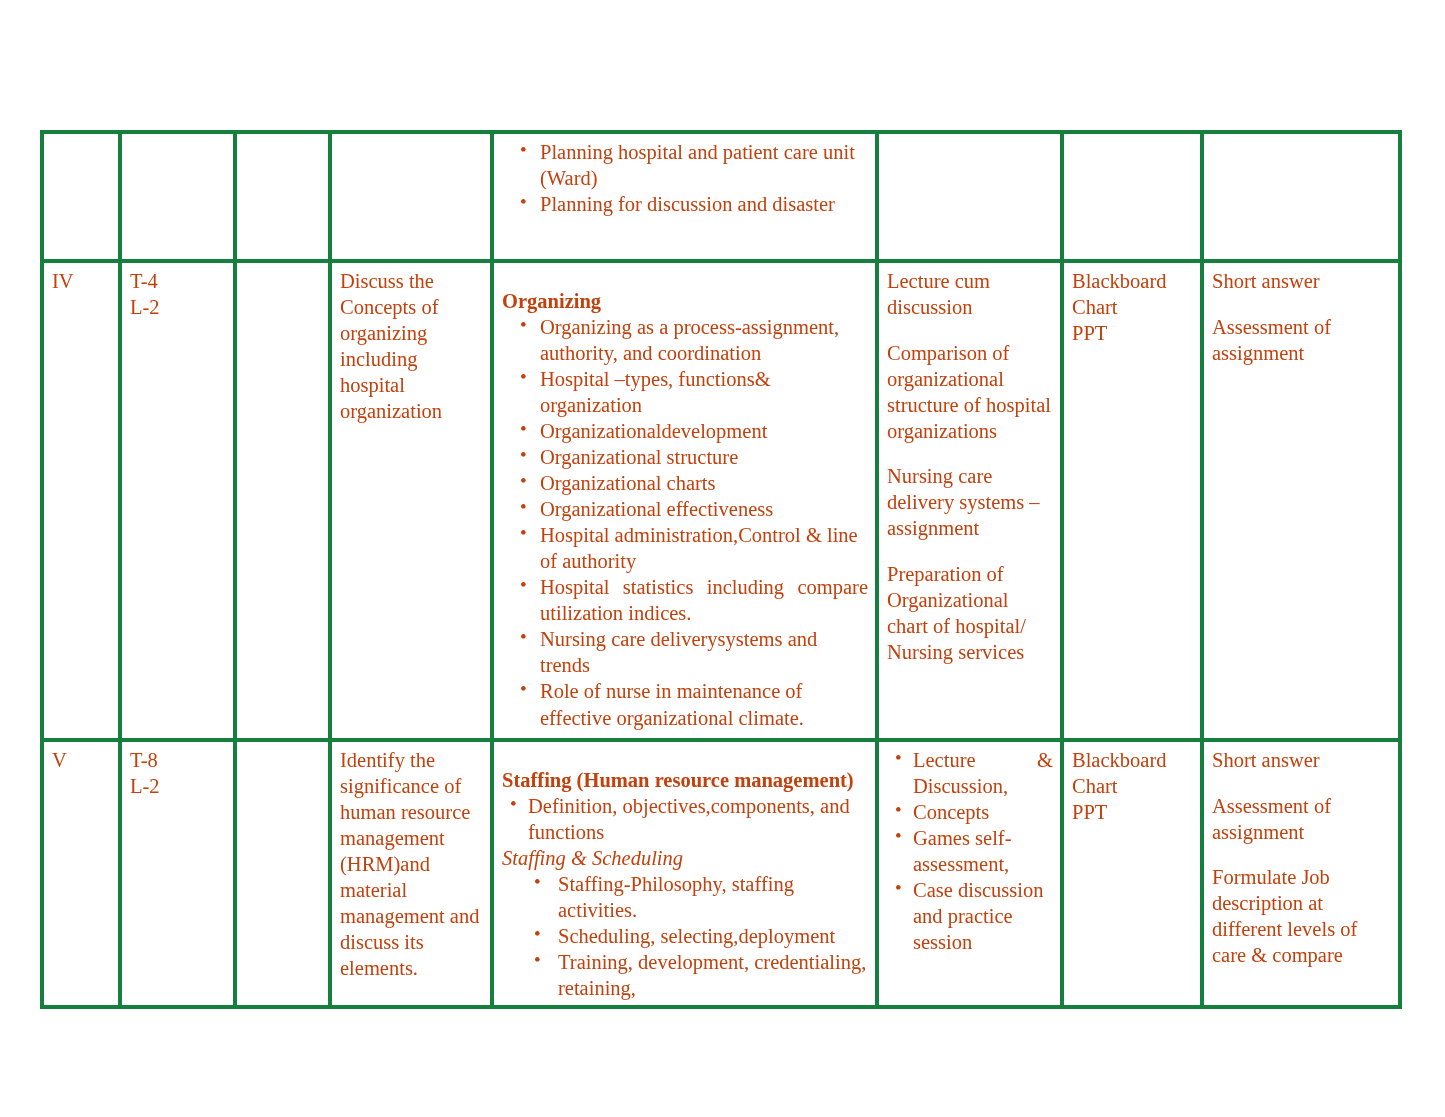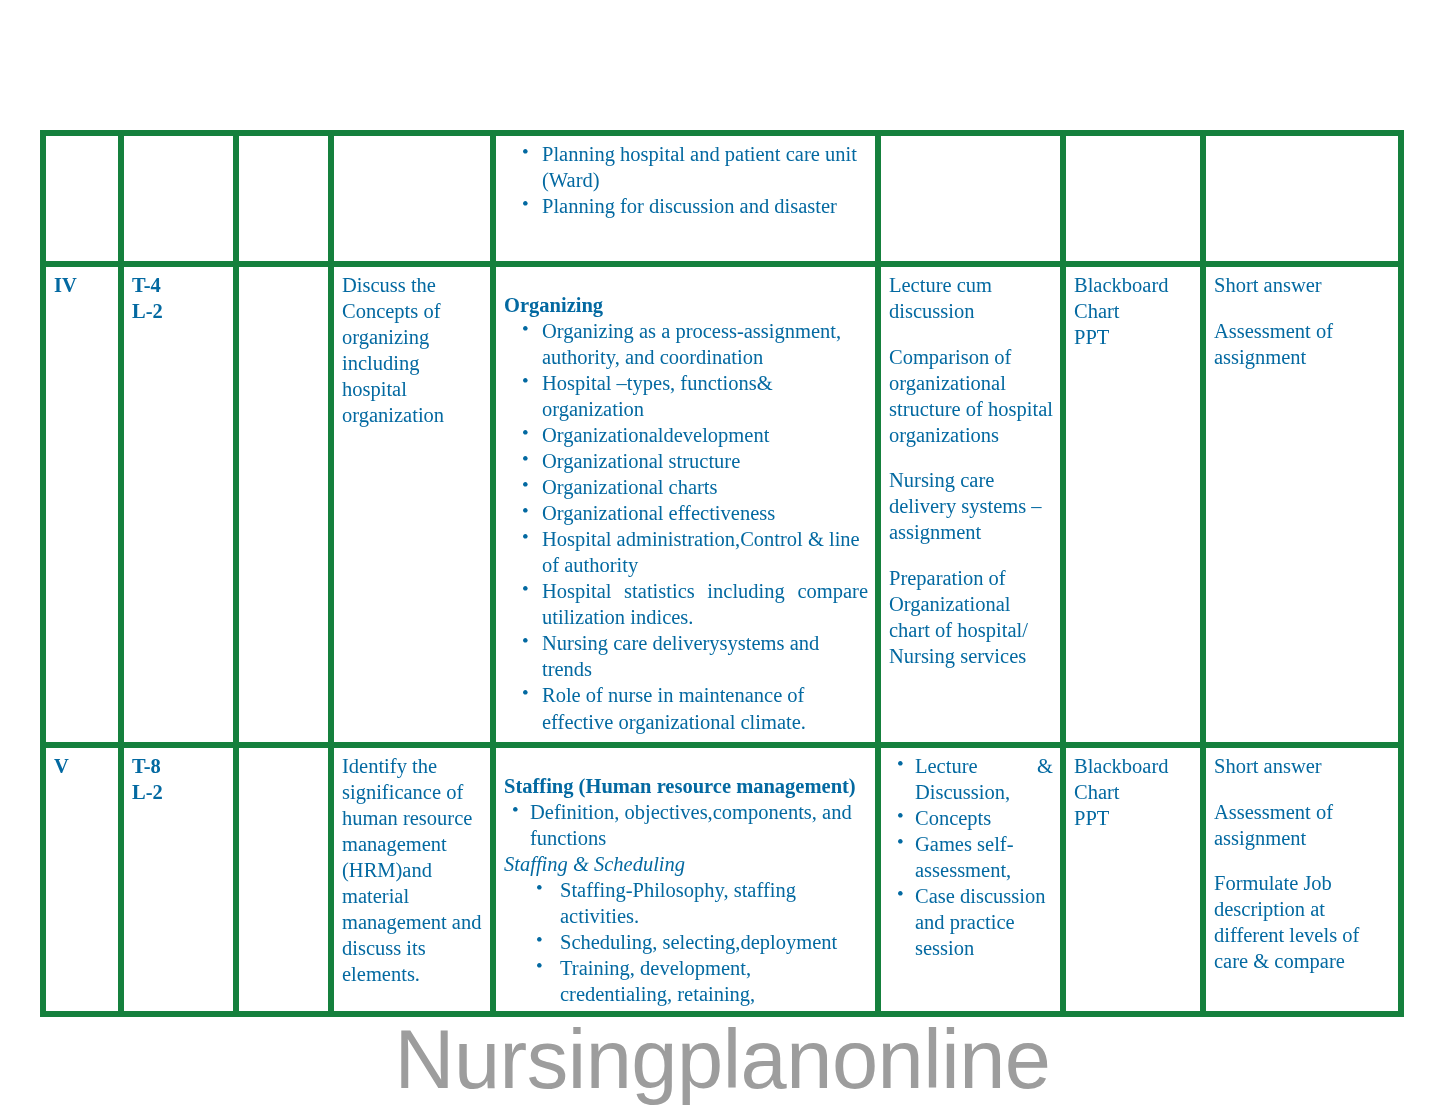--- a/index.html
+++ b/index.html
@@ -25,40 +25,40 @@
   table.syllabus {
     position: absolute;
     left: 40px;
     top: 130px;
     width: 1358px;
     border-collapse: collapse;
     table-layout: fixed;
     background: #fff;
   }
   table.syllabus td {
-    border: 6px solid #15803d;
+    border: 4px solid #15803d;
     vertical-align: top;
     padding: 5px 7px 4px 8px;
     font-size: 20.5px;
     line-height: 1.27;
-    color: #0369a1;
+    color: #c2410c;
     overflow: hidden;
   }
 
   
   .c-unit    { width: 78px; }
   .c-hours   { width: 115px; }
   .c-blank   { width: 95px; }
   .c-obj     { width: 162px; }
   .c-content { width: 385px; }
   .c-method  { width: 185px; }
   .c-aids    { width: 140px; }
   .c-eval    { width: 198px; }
 
-  .bold { font-weight: bold; }
+  .bold { font-weight: normal; }
   .ital { font-style: italic; }
 
   .head-bold {
     font-weight: bold;
     display: block;
     margin-top: 20px;
   }
   .head-bold.spread {
     text-align: justify;
     text-align-last: left;
@@ -236,15 +236,14 @@
           <span class="gap"></span>
           <span class="para">Assessment of assignment</span>
           <span class="gap"></span>
           <span class="para">Formulate Job description at different levels of care  &amp; compare</span>
         </td>
       </tr>
 
     </tbody>
   </table>
 
-  <div class="watermark">Nursingplanonline</div>
 
 </div>
 
 </body></html>

